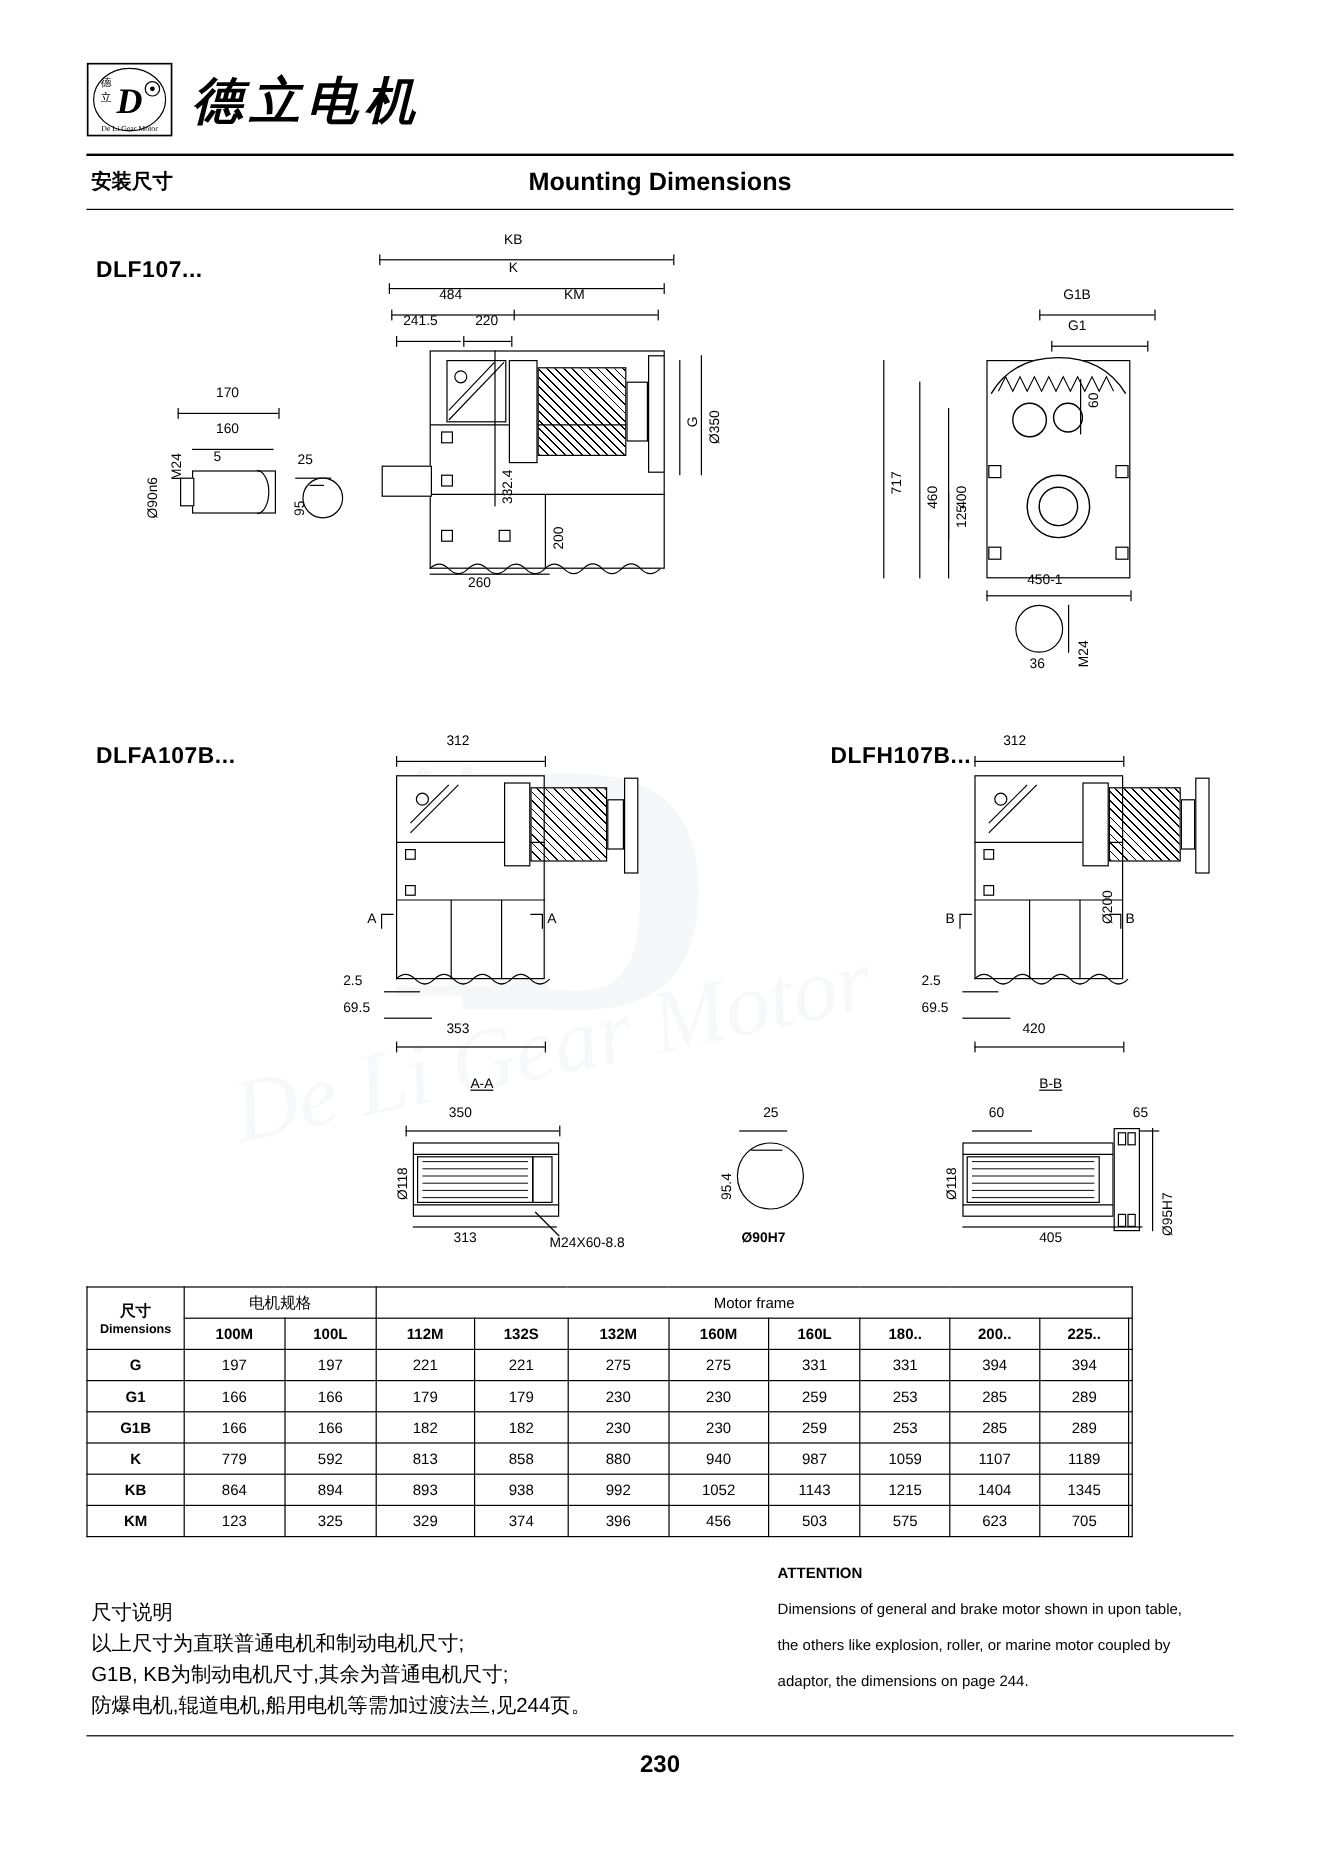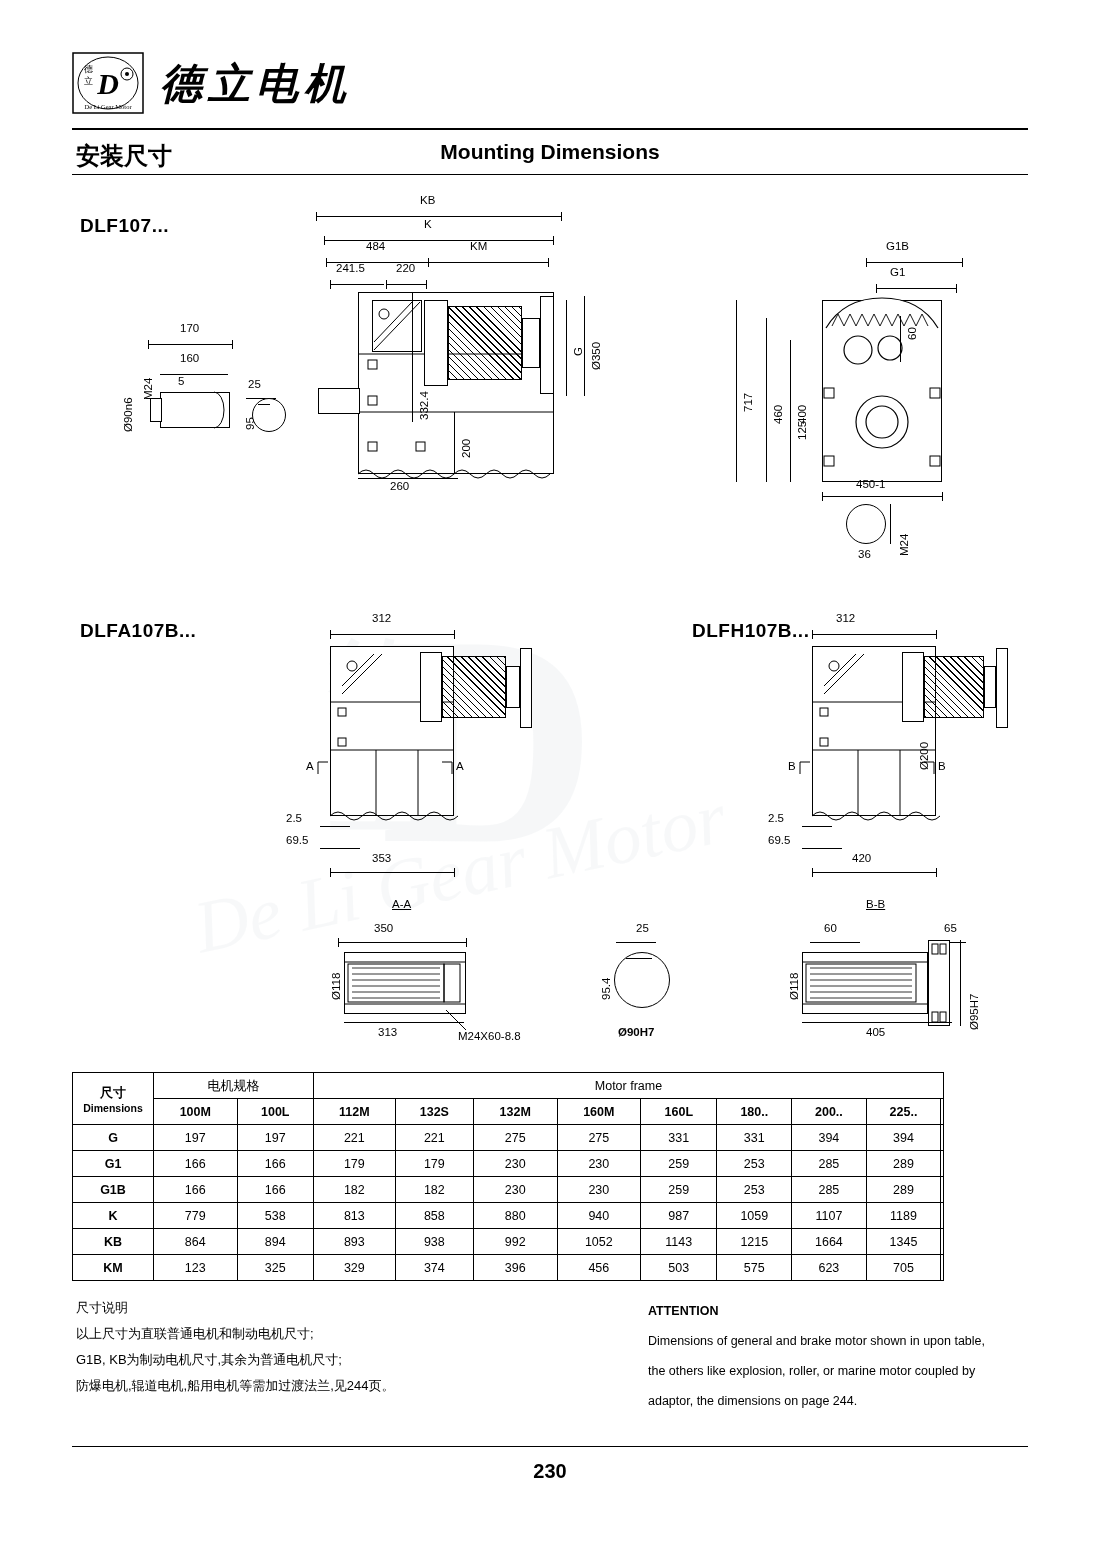--- a/index.html
+++ b/index.html
@@ -9,21 +9,21 @@
   }
   .page{position:absolute;left:0;top:0;width:1100px;height:1555px;overflow:hidden;}
 
   
   .logo-block{position:absolute;left:72px;top:52px;width:420px;height:68px;}
   .logo-mark{position:absolute;left:0;top:0;width:72px;height:62px;}
   .logo-cn{position:absolute;left:88px;top:4px;font-family:"Liberation Serif",serif;
     font-size:42px;font-weight:bold;font-style:italic;letter-spacing:6px;}
   .rule{position:absolute;left:72px;width:956px;height:2px;background:#000;}
   .rule-thin{height:1px;background:#000;}
-  .hdr-cn{position:absolute;left:76px;top:140px;font-size:24px;font-weight:bold;}
+  .hdr-cn{position:absolute;left:76px;top:140px;font-size:17px;font-weight:bold;}
   .hdr-en{position:absolute;left:0;top:140px;width:1100px;text-align:center;
     font-size:21px;font-weight:bold;}
 
   
   .wm{position:absolute;left:170px;top:580px;width:760px;height:420px;
       opacity:.12;pointer-events:none;}
   .wm .wm-d{position:absolute;left:210px;top:10px;font-size:300px;font-weight:bold;
       font-family:"Liberation Serif",serif;color:#b9c3cb;line-height:300px;}
   .wm .wm-cn{position:absolute;left:160px;top:40px;font-size:92px;color:#b9c3cb;
       font-family:"Liberation Serif",serif;font-weight:bold;}
@@ -53,21 +53,21 @@
   table.dimtable{position:absolute;left:72px;top:1072px;width:872px;
      border-collapse:collapse;font-size:12.5px;}
   table.dimtable td,table.dimtable th{border:1px solid #000;text-align:center;
      height:25px;padding:0;font-weight:normal;}
   table.dimtable .rowhdr{font-weight:bold;width:80px;}
   table.dimtable .frame{font-weight:bold;}
   .tbl-cn{font-size:13px;}
   .tbl-sub{font-size:10.5px;}
 
   
-  .notes{position:absolute;font-size:13px;line-height:26px;}
+  .notes{position:absolute;font-size:17px;line-height:26px;margin-top:36px;}
   .notes-en{position:absolute;font-size:12.5px;line-height:30px;margin-left:28px;}
   .notes-title{font-weight:bold;}
 
   .pagenum{position:absolute;left:0;top:1460px;width:1100px;text-align:center;
      font-size:20px;font-weight:bold;}
 </style>
 </head>
 <body>
 
 <div class="page">
@@ -442,42 +442,42 @@
       <td>230</td>
       <td>259</td>
       <td>253</td>
       <td>285</td>
       <td>289</td>
       <td></td>
     </tr>
     <tr>
       <td class="rowhdr">K</td>
       <td>779</td>
-      <td>538</td>
+      <td>592</td>
       <td>813</td>
       <td>858</td>
       <td>880</td>
       <td>940</td>
       <td>987</td>
       <td>1059</td>
       <td>1107</td>
       <td>1189</td>
       <td></td>
     </tr>
     <tr>
       <td class="rowhdr">KB</td>
       <td>864</td>
       <td>894</td>
       <td>893</td>
       <td>938</td>
       <td>992</td>
       <td>1052</td>
       <td>1143</td>
       <td>1215</td>
-      <td>1664</td>
+      <td>1404</td>
       <td>1345</td>
       <td></td>
     </tr>
     <tr>
       <td class="rowhdr">KM</td>
       <td>123</td>
       <td>325</td>
       <td>329</td>
       <td>374</td>
       <td>396</td>

